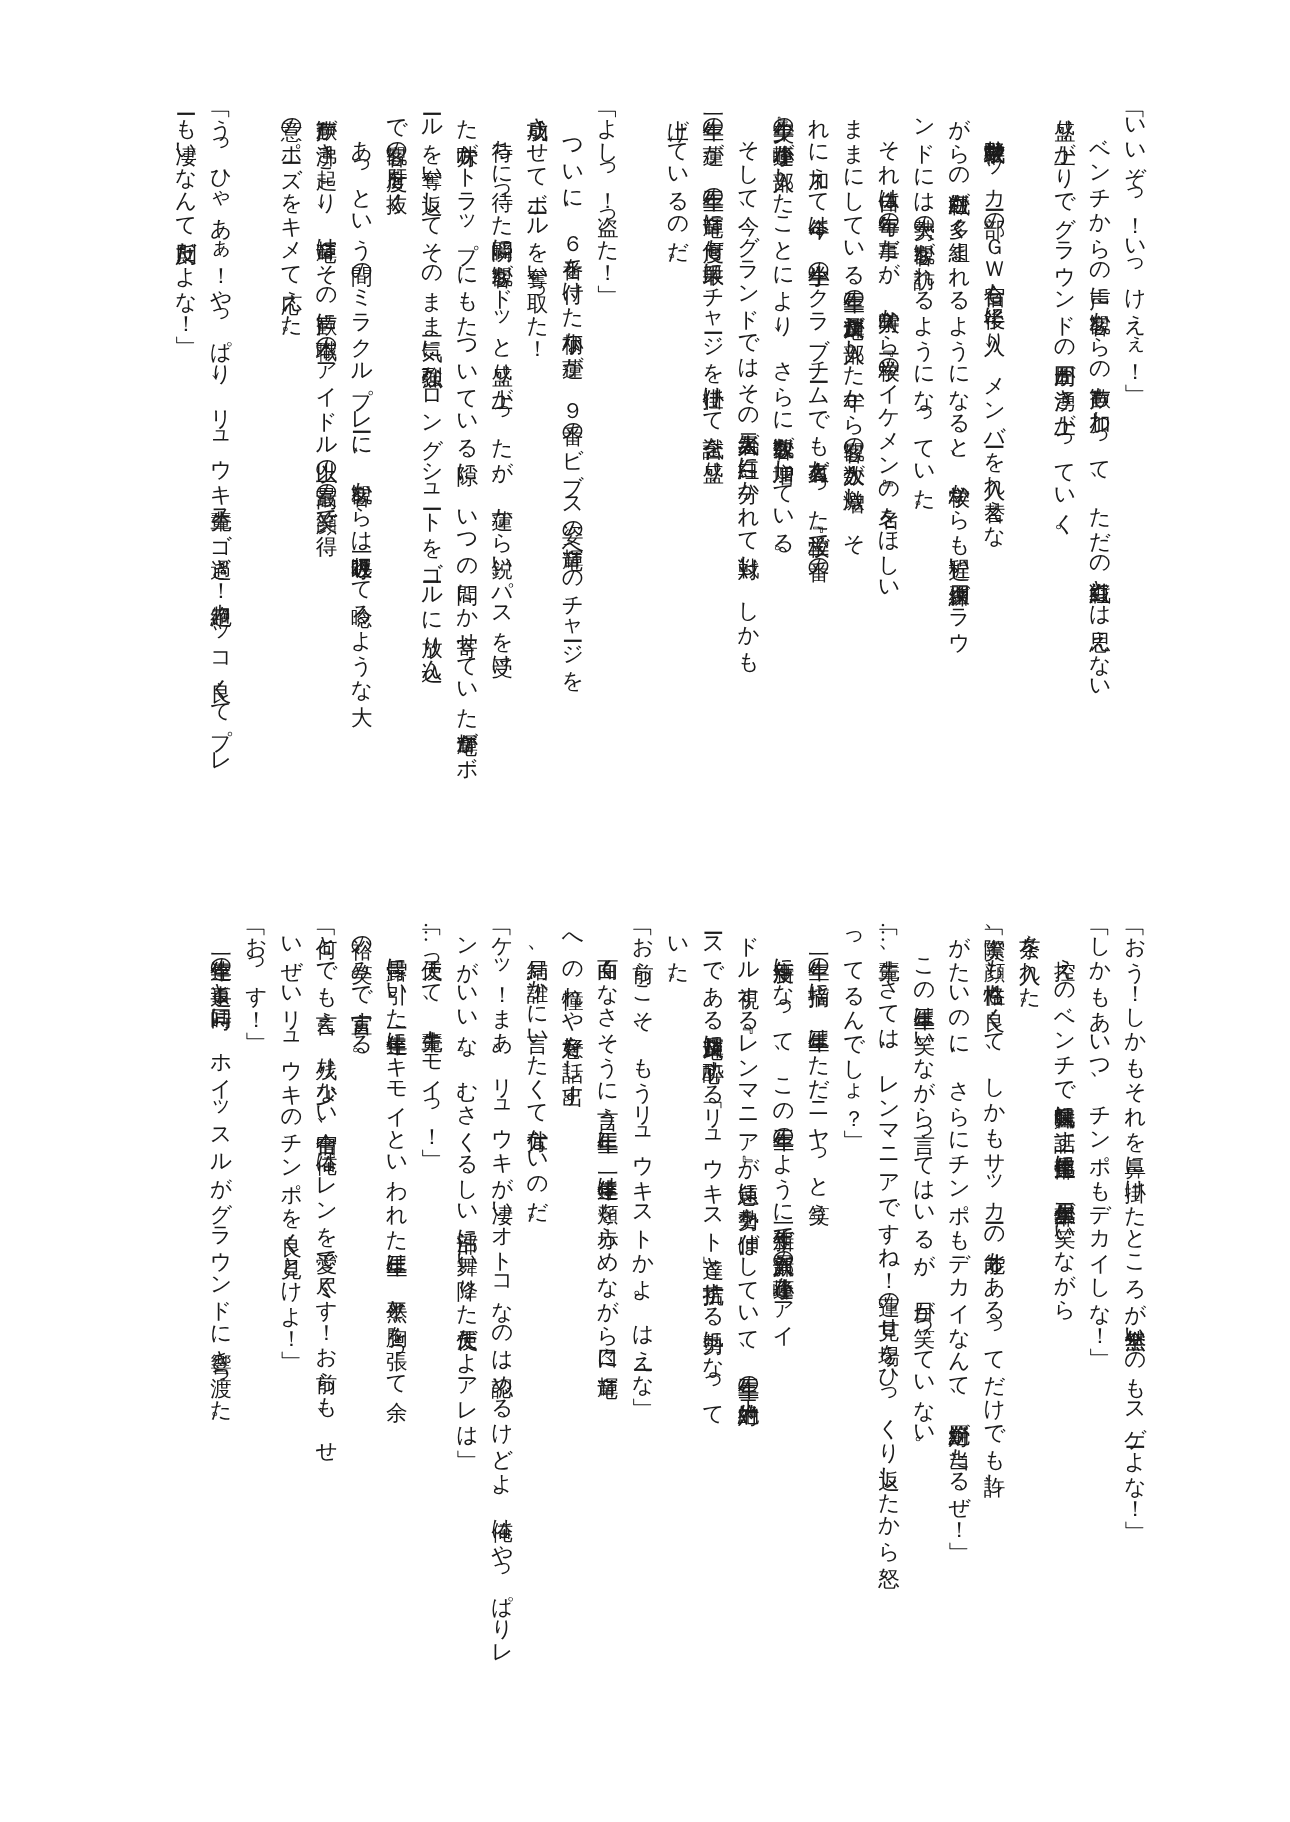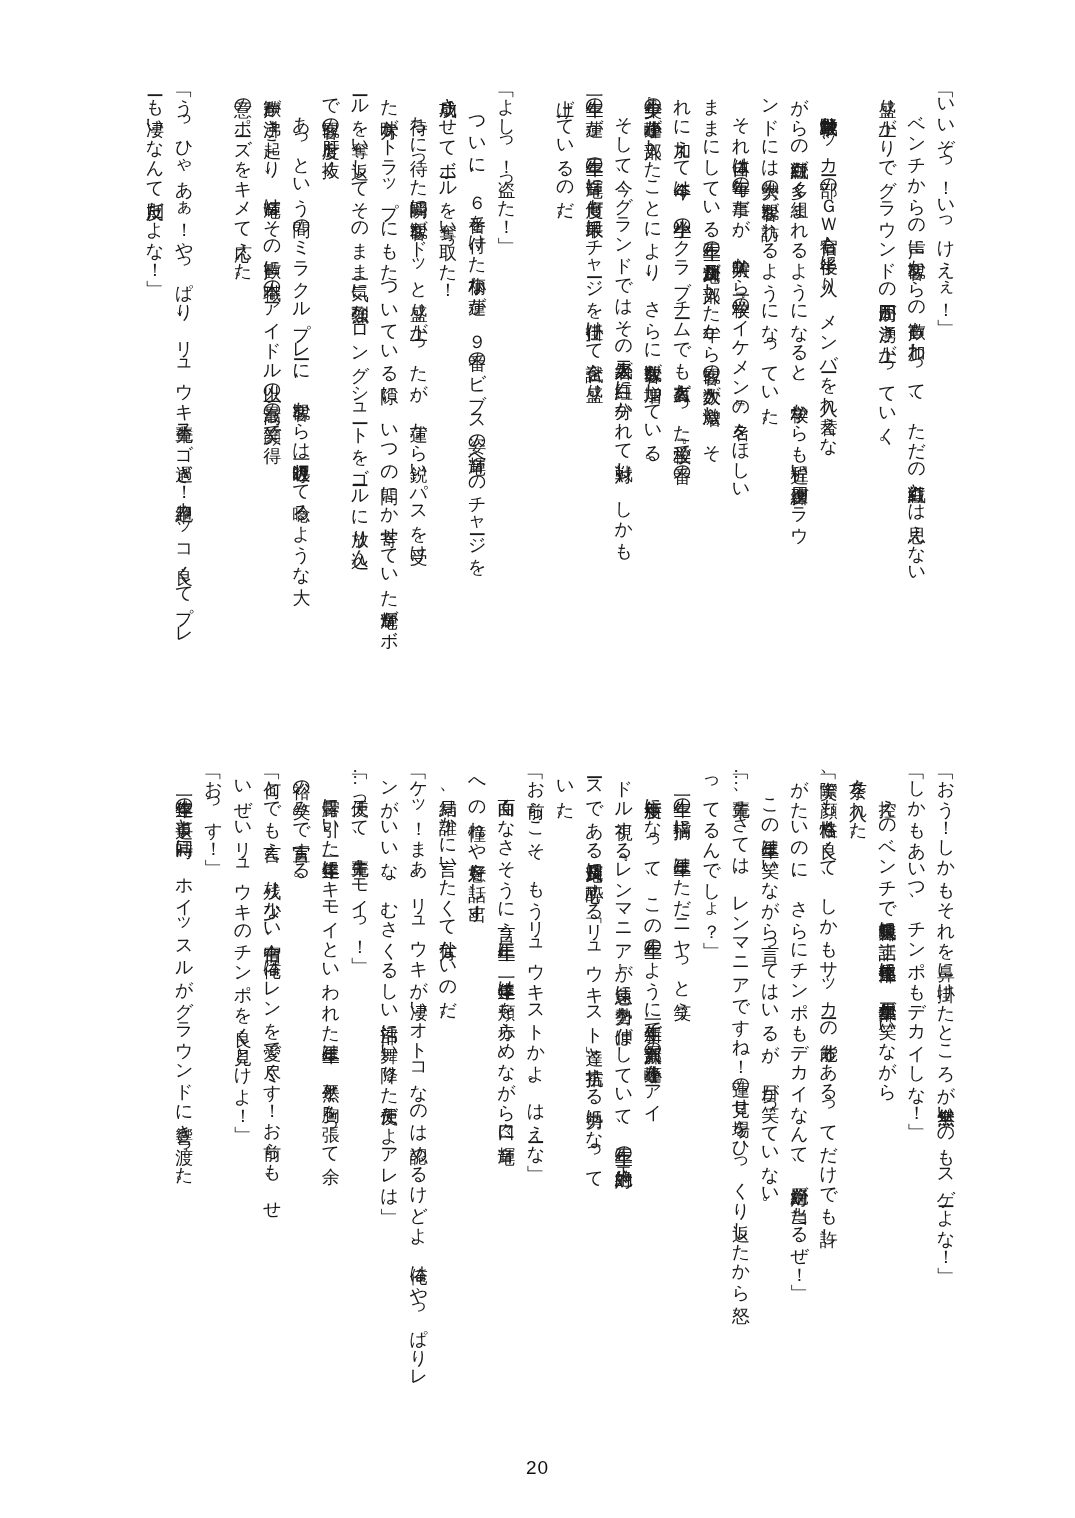--- a/index.html
+++ b/index.html
@@ -106,14 +106,13 @@
       <p>ンがいいな。むさくるしい部活に舞い降りた天使だよアレは」</p>
       <p>「…天使って、先輩キモイっ！」</p>
       <p>　露骨に引いた一年生達にキモイといわれた三年生は、平然と胸を張って余</p>
       <p>裕の笑みで宣言する。</p>
       <p>「何とでも言え。残り少ない合宿中、俺はレンを愛で尽くす！お前らも、せ</p>
       <p>いぜいリュウキのチンポを良く見とけよ！」</p>
       <p>「おっす！」</p>
       <p>　一年生達の返事と同時に、ホイッスルがグラウンドに響き渡った。</p>
     </div>
 
-  <div class="pagenum">20</div>
 </div>
 
 </body></html>

